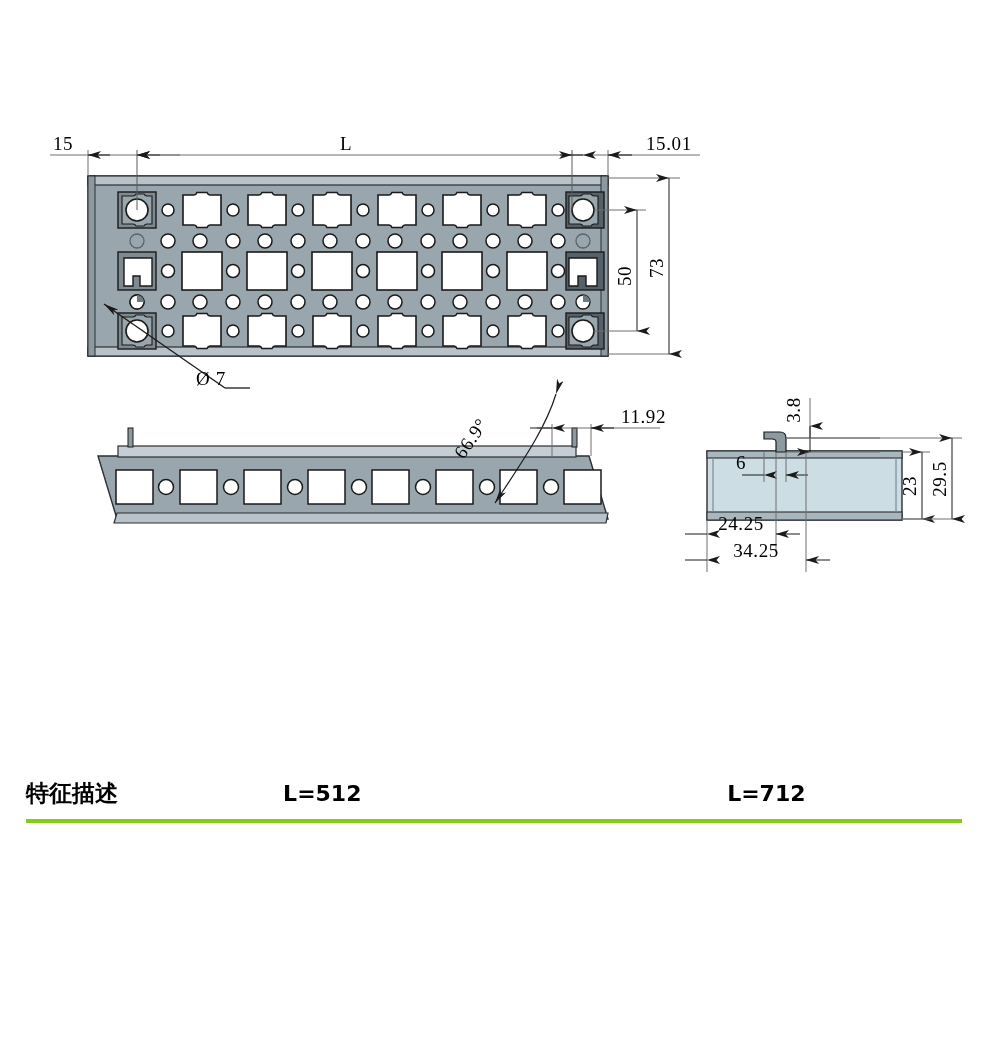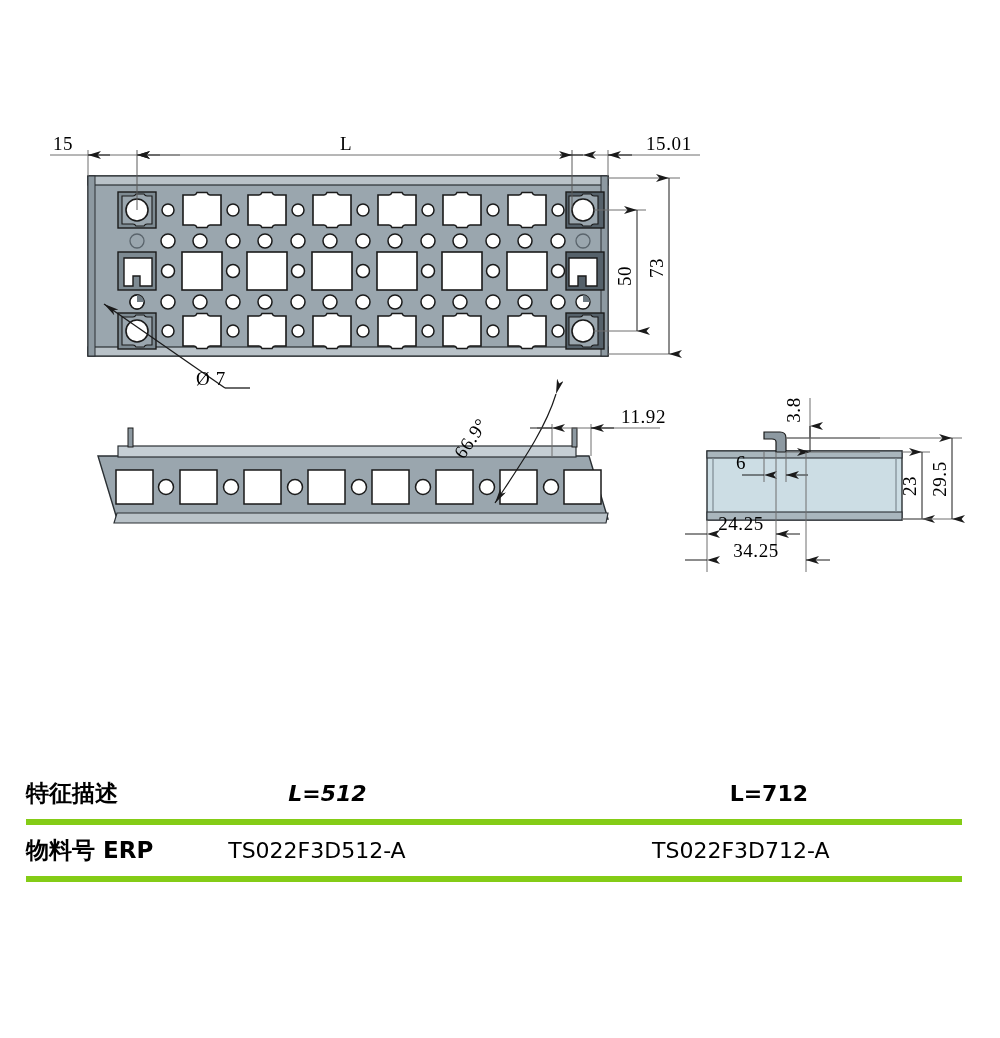--- a/index.html
+++ b/index.html
@@ -44,40 +44,40 @@
     width: 936px;
     border-collapse: collapse;
     font-family: "DejaVu Sans", sans-serif;
   }
   .spec-table td {
     padding: 10px 0 10px 0;
     vertical-align: middle;
     border: none;
   }
   .spec-table tr.row-sep td {
-    border-bottom: 6px solid #84cc16;
+    border-bottom: 4px solid #84cc16;
   }
   .col-label {
     width: 196px;
     font-weight: bold;
     font-size: 23px;
     white-space: nowrap;
   }
   .col-a { width: 270px; }
   .col-b { width: 470px; text-align: center; }
   .hdr-val {
     font-weight: bold;
     font-size: 22px;
     padding-left: 0;
   }
   .body-val {
     font-weight: normal;
     font-size: 22px;
   }
-  .cell-pad-a { padding-left: 82px !important; font-style: italic; }
+  .cell-pad-a { padding-left: 82px !important; }
   .cell-pad-b { padding-left: 56px !important; }
   .cell-pad-a2 { padding-left: 22px !important; }
   .cell-pad-b2 { padding-left: 0px !important; }
 </style>
 </head>
 <body>
 
 <div id="sheet">
 
   <svg id="drawing-svg" viewBox="0 0 1000 1038" xmlns="http://www.w3.org/2000/svg">
@@ -396,21 +396,16 @@
     </g>
   </svg>
 
   <table class="spec-table">
     <tbody>
       <tr class="row-sep">
         <td class="col-label">特征描述</td>
         <td class="col-a hdr-val cell-pad-a">L=512</td>
         <td class="col-b hdr-val cell-pad-b">L=712</td>
       </tr>
-      <tr class="row-sep">
-        <td class="col-label">物料号 ERP</td>
-        <td class="col-a body-val cell-pad-a2">TS022F3D512-A</td>
-        <td class="col-b body-val cell-pad-b2">TS022F3D712-A</td>
-      </tr>
     </tbody>
   </table>
 
 </div>
 
 </body></html>

